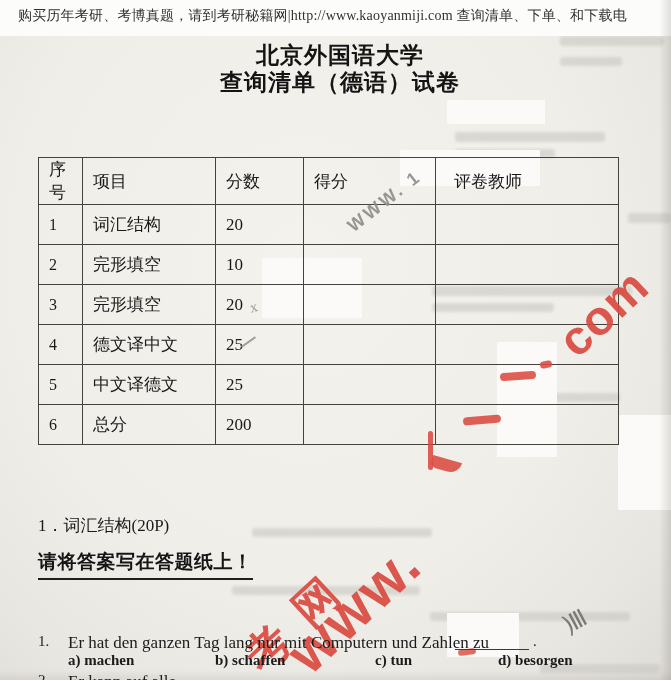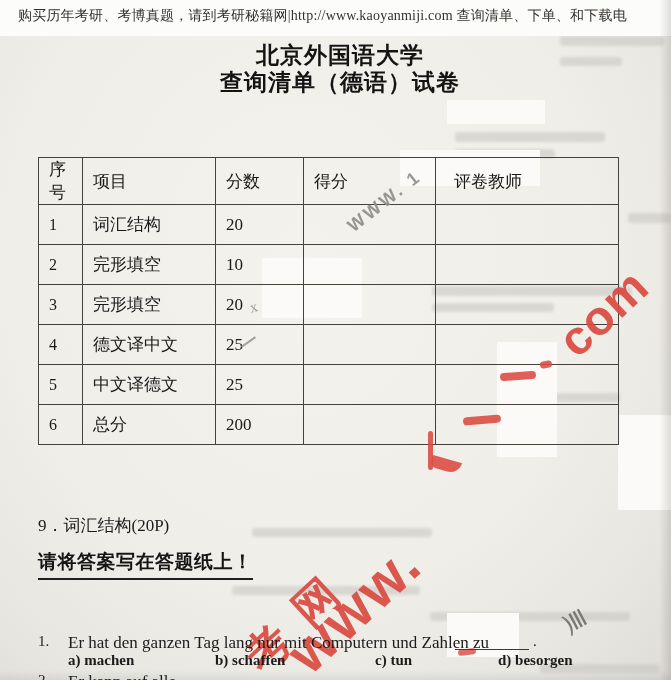--- a/index.html
+++ b/index.html
@@ -184,21 +184,21 @@
   <div class="wm-red wm-cn1">网</div>
   <div class="wm-red wm-cn2">考</div>
   <div class="rf rf1"></div>
   <div class="rf rf2"></div>
   <div class="rf rf3"></div>
   <div class="rf rf4"></div>
   <div class="rf rf5"></div>
   <div class="rf rf6"></div>
   <div class="scribble">)Ⅲ</div>
 
-  <div class="sec-heading">9．词汇结构(20P)</div>
+  <div class="sec-heading">1．词汇结构(20P)</div>
   <div class="sec-instr-cn">请将答案写在答题纸上！</div>
 
   <span class="q-num q1-num">1.</span>
   <span class="q-text q1-text">Er hat den ganzen Tag lang nur mit Computern und Zahlen zu</span>
   <span class="q1-blank"></span>
   <span class="q1-period">.</span>
 
   <div class="opts">
   <span class="opt idx0">a) machen</span>
 

